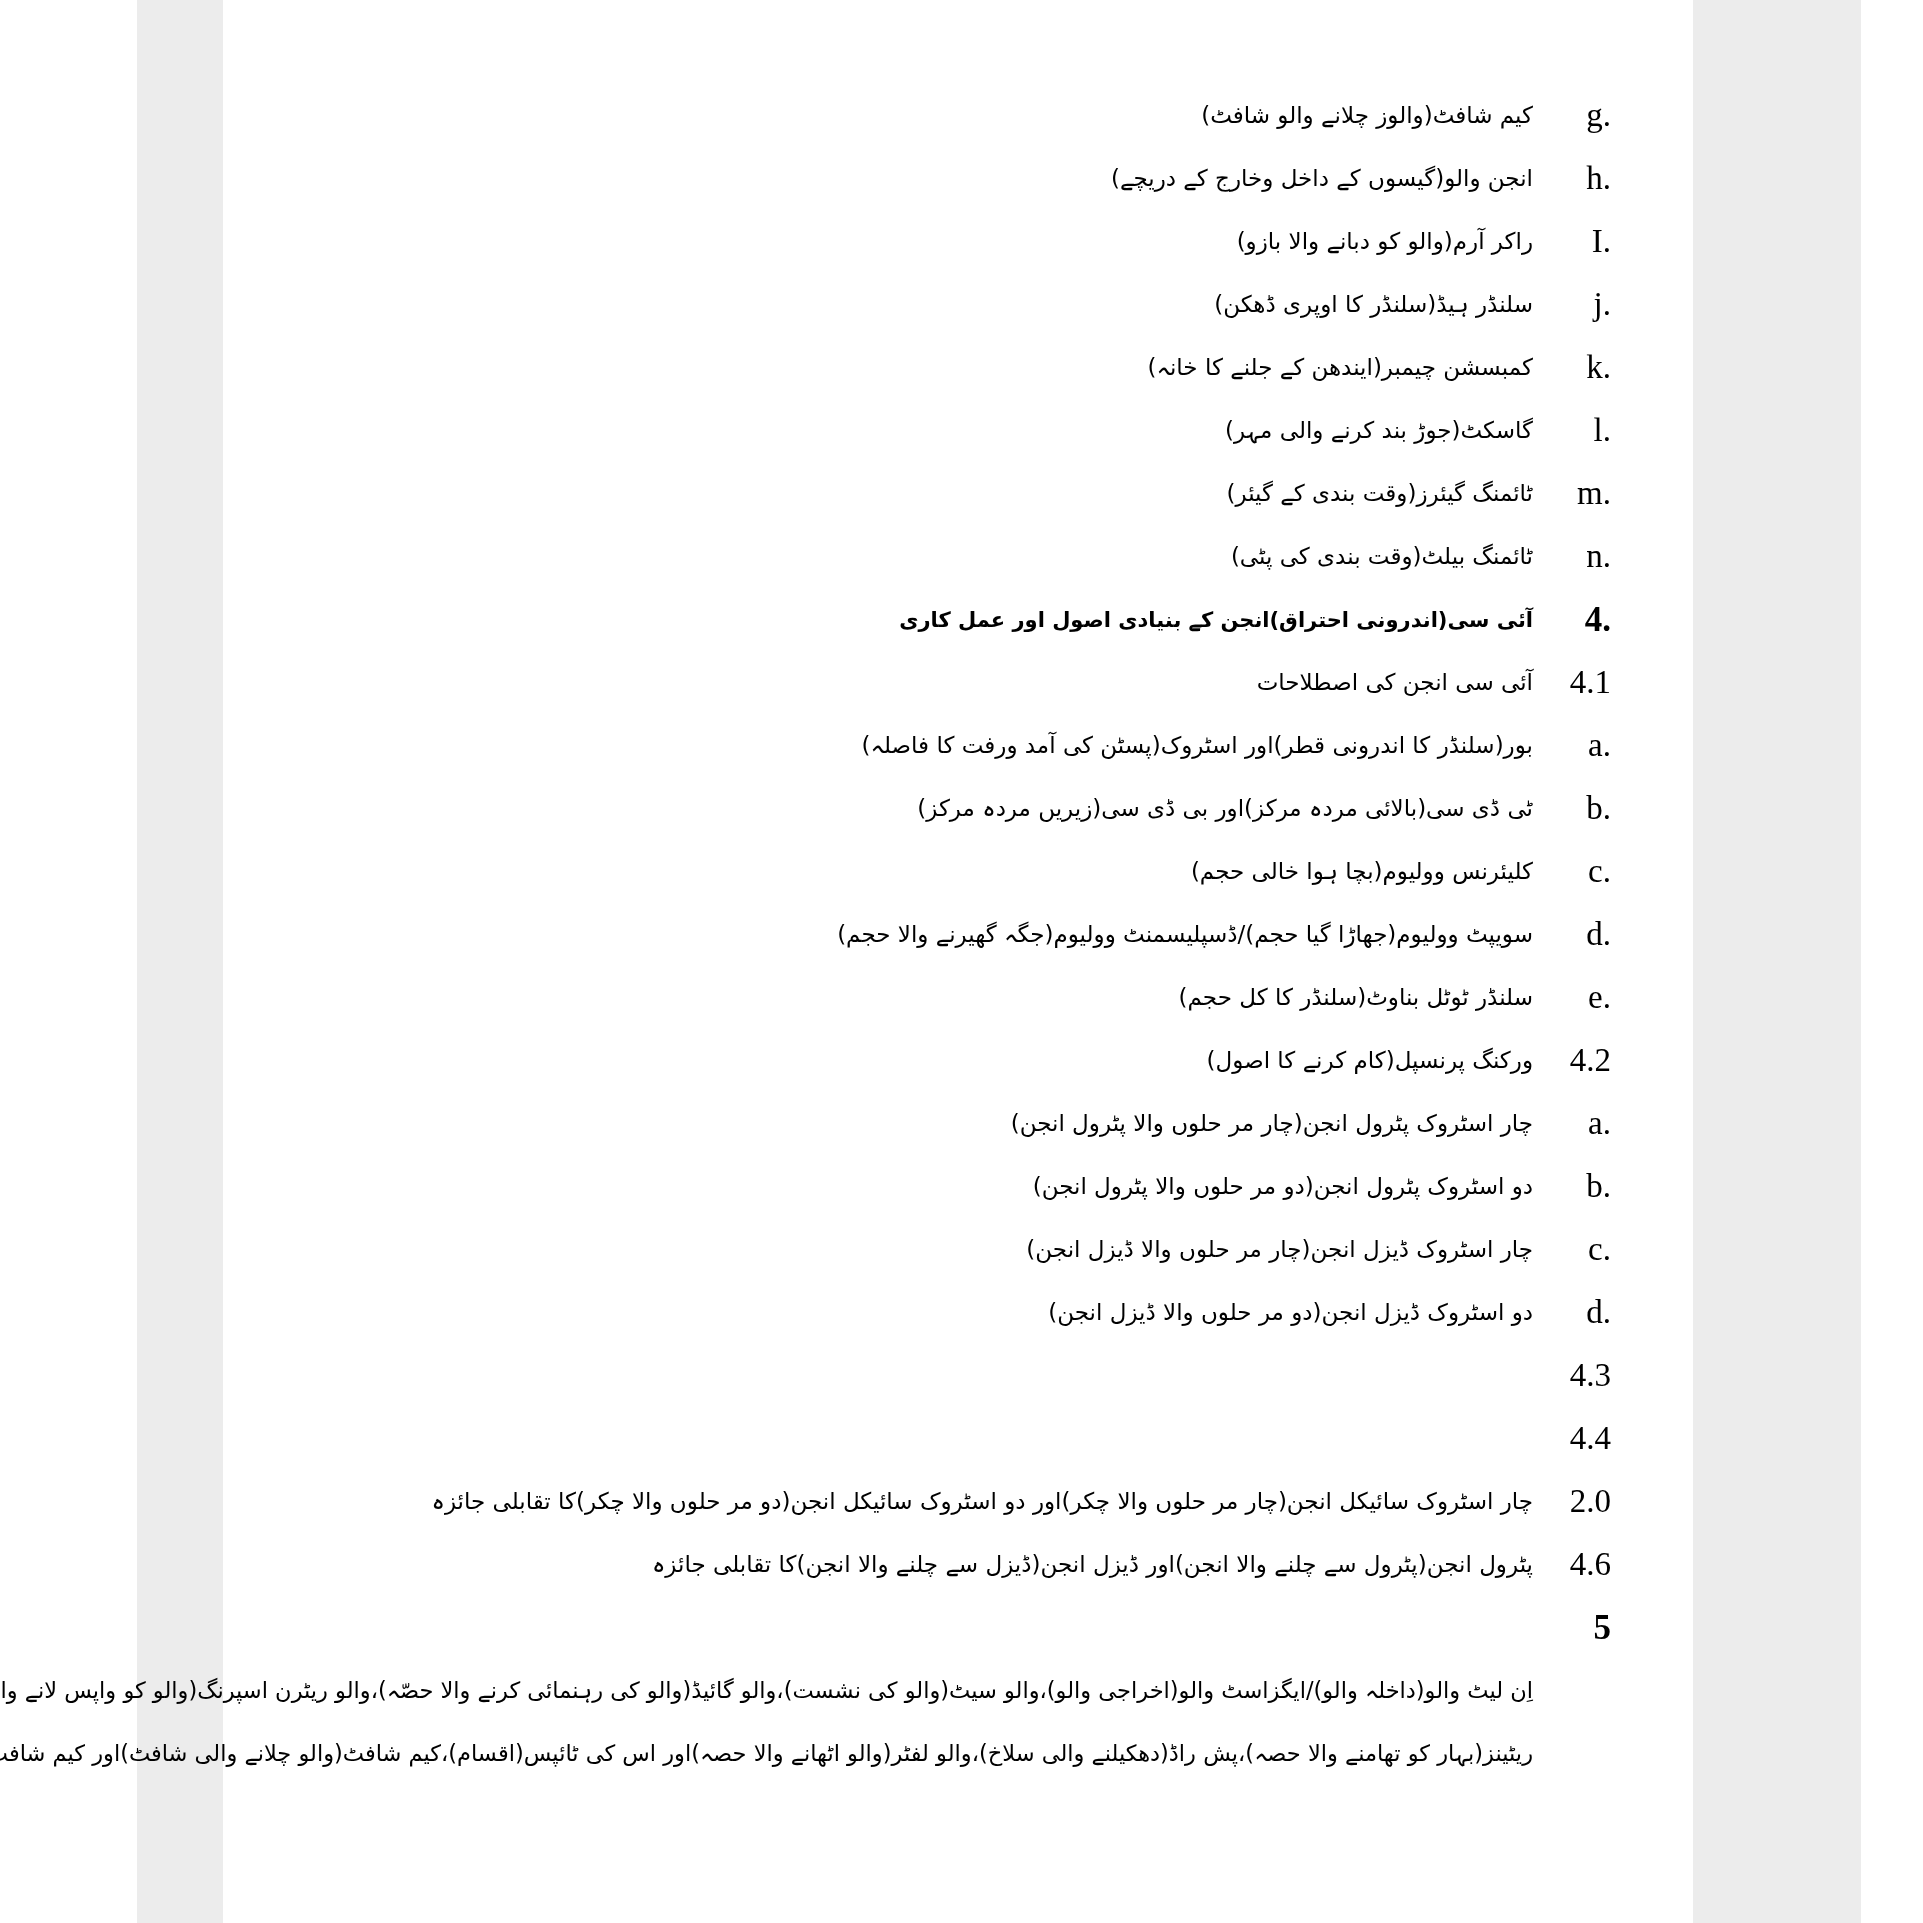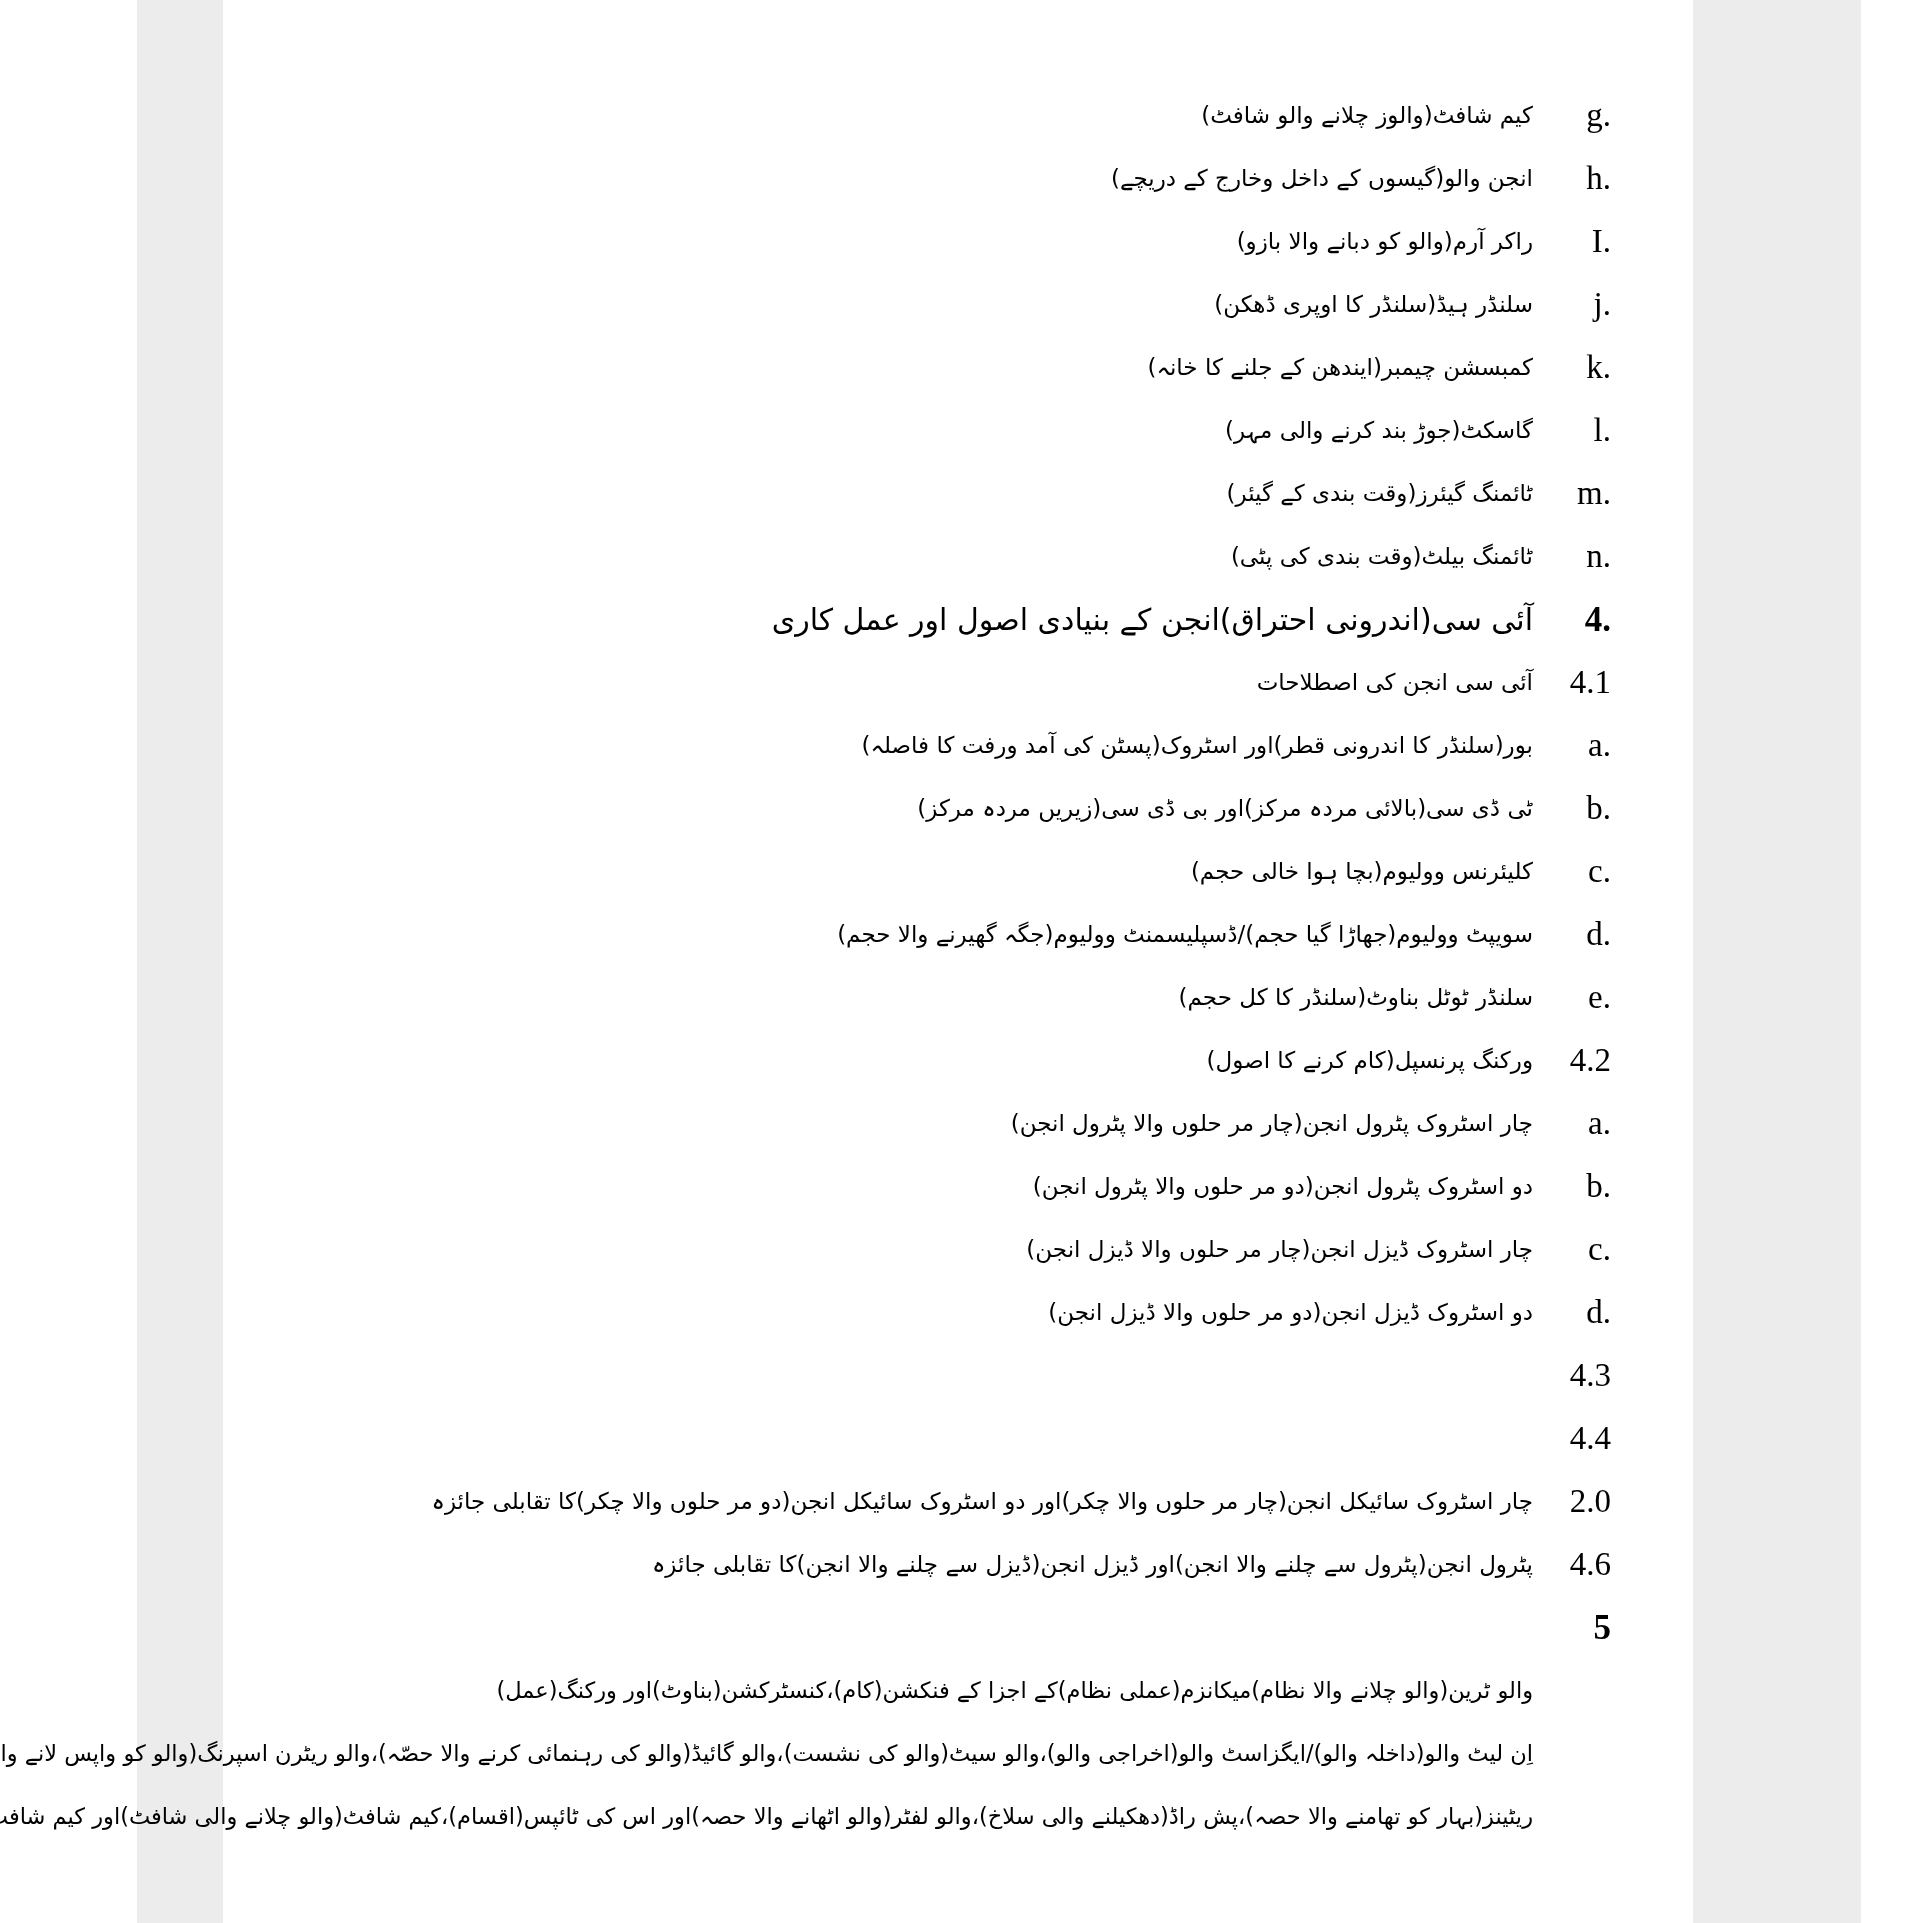--- a/index.html
+++ b/index.html
@@ -17,21 +17,21 @@
   .row{
     position:relative;height:63px;line-height:63px;
     text-align:right;white-space:nowrap;font-size:23px;
   }
   .txt{display:inline;}
   .lbl{
     position:absolute;right:-78px;top:0;line-height:63px;
     direction:ltr;unicode-bidi:embed;
     font-family:"Liberation Serif",serif;font-size:33px;
   }
-  .bold .txt{font-weight:400;font-size:30px;}
+  .bold .txt{font-weight:700;font-size:21px;}
   .bold .lbl{font-weight:700;font-size:35px;}
   .para{font-size:22.5px;}
 </style>
 </head>
 <body>
 
 <div class="page">
   <div class="band band-left" style="background: rgb(236, 236, 236);"></div>
   <div class="band band-right" style="background: rgb(236, 236, 236);"></div>
 
@@ -132,23 +132,20 @@
     <div class="row">
       <span class="lbl">4.6</span>
       <span class="txt">پٹرول انجن(پٹرول سے چلنے والا انجن)اور ڈیزل انجن(ڈیزل سے چلنے والا انجن)کا تقابلی جائزہ</span>
     </div>
 
     <div class="row bold">
       <span class="lbl">5</span>
     </div>
 
     <div class="row para">
-      <span class="txt">والو ٹرین(والو چلانے والا نظام)میکانزم(عملی نظام)کے اجزا کے فنکشن(کام)،کنسٹرکشن(بناوٹ)اور ورکنگ(عمل)</span>
-    </div>
-    <div class="row para">
       <span class="txt">اِن لیٹ والو(داخلہ والو)/ایگزاسٹ والو(اخراجی والو)،والو سیٹ(والو کی نشست)،والو گائیڈ(والو کی رہنمائی کرنے والا حصّہ)،والو ریٹرن اسپرنگ(والو کو واپس لانے والی بہار)،والو</span>
     </div>
     <div class="row para">
       <span class="txt">ریٹینز(بہار کو تھامنے والا حصہ)،پش راڈ(دھکیلنے والی سلاخ)،والو لفٹر(والو اٹھانے والا حصہ)اور اس کی ٹائپس(اقسام)،کیم شافٹ(والو چلانے والی شافٹ)اور کیم شافٹ ٹائمنگ گیئر</span>
     </div>
 
   </div>
 </div>
 
 

